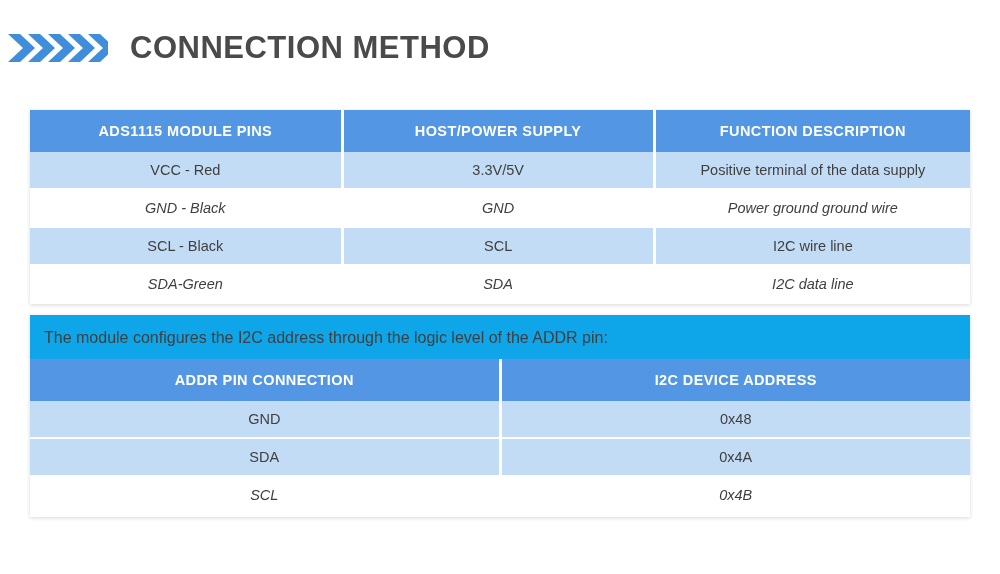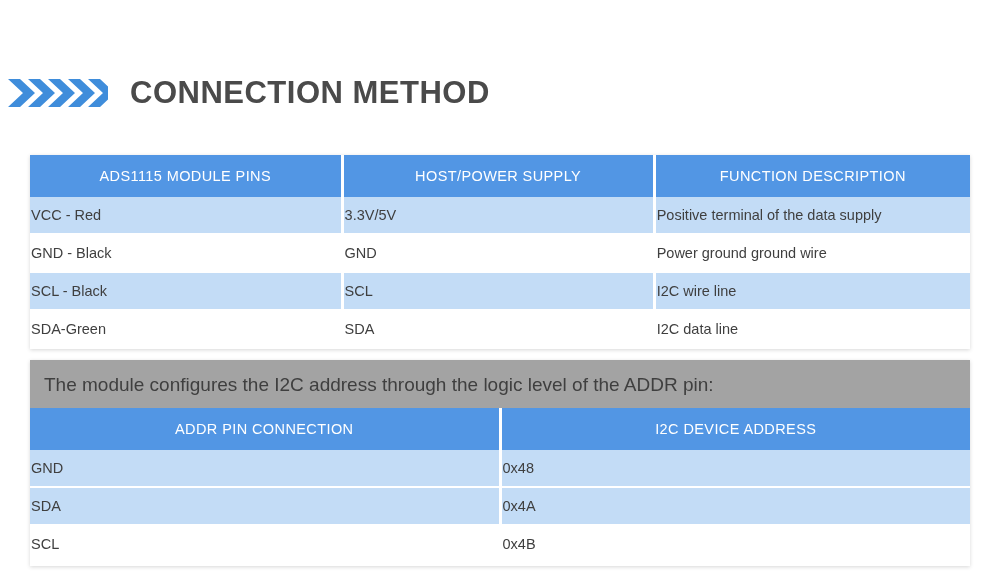--- a/index.html
+++ b/index.html
@@ -13,21 +13,20 @@
     font-family: "Liberation Sans", sans-serif;
     color: #3a3a3a;
     overflow: hidden;
   }
 
   .page {
     position: relative;
     width: 1000px;
     height: 408px;
     box-sizing: border-box;
-    margin-top: 45px;
   }
 
   
   .header {
     position: absolute;
     left: 0;
     top: 18px;
     display: flex;
     align-items: center;
     height: 60px;
@@ -62,56 +61,57 @@
   }
   table {
     border-collapse: collapse;
     width: 100%;
     table-layout: fixed;
   }
   th {
     background: #5296e4;
     color: #ffffff;
     font-size: 14.5px;
-    font-weight: normal;
+    font-weight: bold;
     letter-spacing: 0.4px;
     height: 40px;
     text-align: center;
     border-right: 3px solid #ffffff;
     text-transform: uppercase;
   }
   th:last-child { border-right: none; }
   td {
     height: 34px;
     font-size: 14.5px;
+    text-align: center;
     color: #3f3f3f;
     border-right: 3px solid #ffffff;
     border-bottom: 2px solid #ffffff;
   }
   td:last-child { border-right: none; }
   tr.odd td { background: #c3dcf6; }
-  tr.even td { background: #ffffff; }
+  tr.even td { background: #ffffff; font-style: italic; }
   tr.even td { border-bottom: 2px solid #ffffff; }
 
   #t1 col.c1 { width: 33.2%; }
   #t1 col.c2 { width: 33.2%; }
   #t1 col.c3 { width: 33.6%; }
 
   
   #table2 {
     left: 30px;
     top: 315px;
     width: 940px;
     padding-bottom: 2px;
   }
   .note {
-    font-size: 19px;
+    font-size: 16px;
     color: #3f3f3f;
     padding: 14px 14px 12px 14px;
-    background: #a3a3a3;
+    background: #0ea5e9;
   }
   #t2 col.c1 { width: 50%; }
   #t2 col.c2 { width: 50%; }
 </style>
 </head>
 <body>
 
 <div class="page">
 
   <div class="header">

